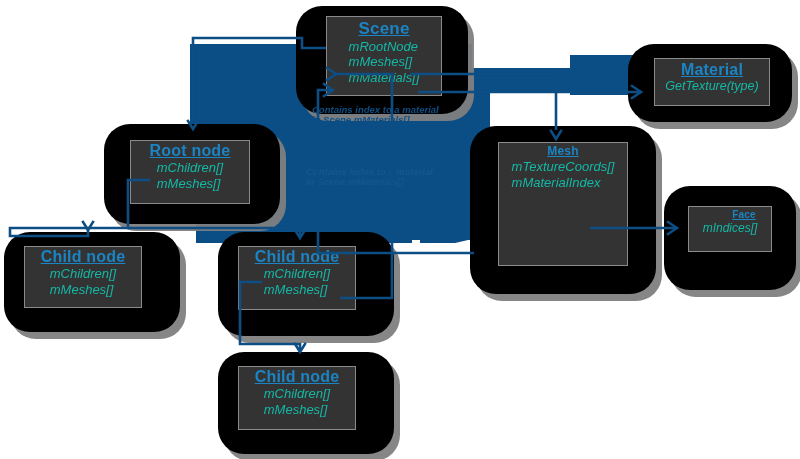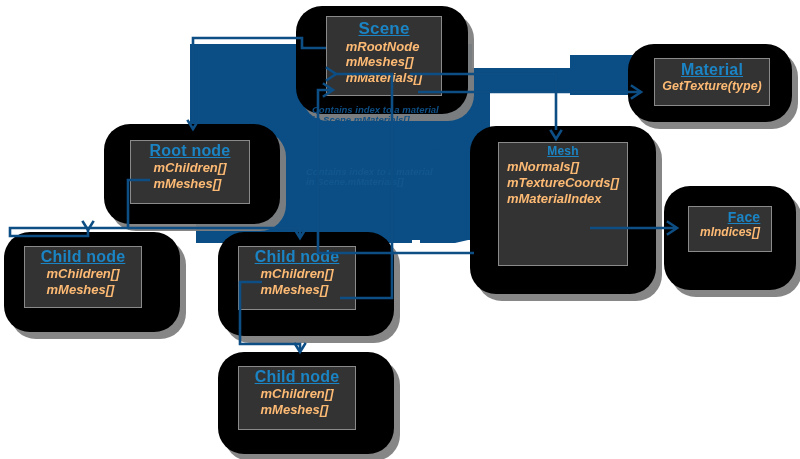--- a/index.html
+++ b/index.html
@@ -10,21 +10,21 @@
   
   .blob{position:absolute;inset:0;width:800px;height:459px;pointer-events:none;}
 
   
   .card{position:absolute;background:#000000;border-radius:26px;
         box-shadow:6px 7px 0 0 rgba(128,128,128,.95);}
   .box{position:absolute;background:#333333;border:1px solid #8a8a8a;
        box-sizing:border-box;text-align:center;}
   .title{color:#1b84c4;font-weight:bold;font-style:normal;
          text-decoration:underline;letter-spacing:.2px;line-height:1.15;}
-  .field{color:#fdba74;font-weight:bold;font-style:italic;line-height:1.22;
+  .field{color:#14b8a6;font-weight:normal;font-style:italic;line-height:1.22;
          text-align:left;white-space:nowrap;}
   .fields{display:inline-block;}
 
   
   #scene-card{left:296px;top:6px;width:172px;height:108px;}
   #scene-box{left:30px;top:10px;width:116px;height:80px;padding-top:2px;}
   #scene-box .title{font-size:17px;}
   #scene-box .field{font-size:13px;}
 
   #material-card{left:628px;top:44px;width:164px;height:78px;}
@@ -32,21 +32,21 @@
   #material-box .title{font-size:16px;}
   #material-box .field{font-size:12.5px;text-align:center;}
 
   #mesh-card{left:470px;top:126px;width:186px;height:168px;}
   #mesh-box{left:28px;top:16px;width:130px;height:124px;padding-top:2px;}
   #mesh-box .title{font-size:12px;}
   #mesh-box .field{font-size:13px;}
 
   #face-card{left:664px;top:186px;width:132px;height:104px;}
   #face-box{left:24px;top:20px;width:84px;height:46px;padding-top:2px;}
-  #face-box .title{font-size:14px;padding-left:28px;}
+  #face-box .title{font-size:10px;padding-left:28px;}
   #face-box .field{font-size:12px;text-align:center;}
 
   #root-card{left:104px;top:124px;width:176px;height:100px;}
   #root-box{left:26px;top:16px;width:120px;height:64px;padding-top:1px;}
   #root-box .title{font-size:16px;}
   #root-box .field{font-size:13px;}
 
   #child1-card{left:4px;top:232px;width:176px;height:100px;}
   #child1-box{left:20px;top:14px;width:118px;height:62px;padding-top:1px;}
   #child1-box .title{font-size:16px;}
@@ -163,21 +163,20 @@
     <div class="box" id="material-box">
       <div class="title">Material</div>
       <div class="field">GetTexture(type)</div>
     </div>
   </div>
 
   <div class="card" id="mesh-card">
     <div class="box" id="mesh-box">
       <div class="title">Mesh</div>
       <div class="fields">
-        <div class="field">mNormals[]</div>
         <div class="field">mTextureCoords[]</div>
         <div class="field">mMaterialIndex</div>
       </div>
     </div>
   </div>
 
   <div class="card" id="face-card">
     <div class="box" id="face-box">
       <div class="title">Face</div>
       <div class="field">mIndices[]</div>

